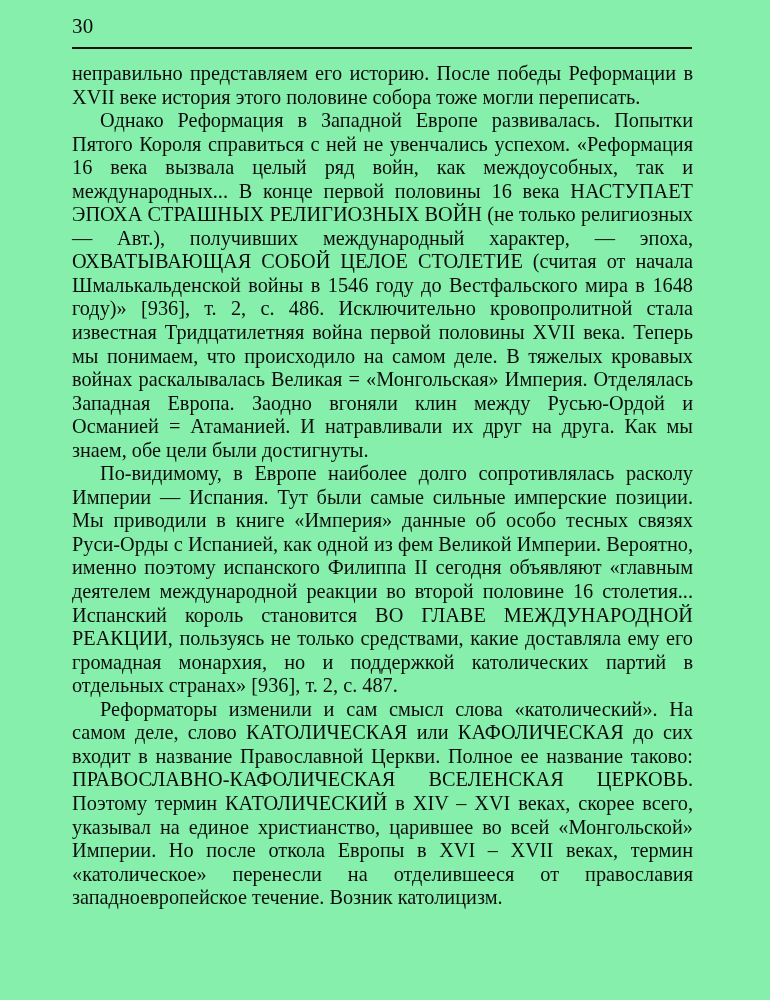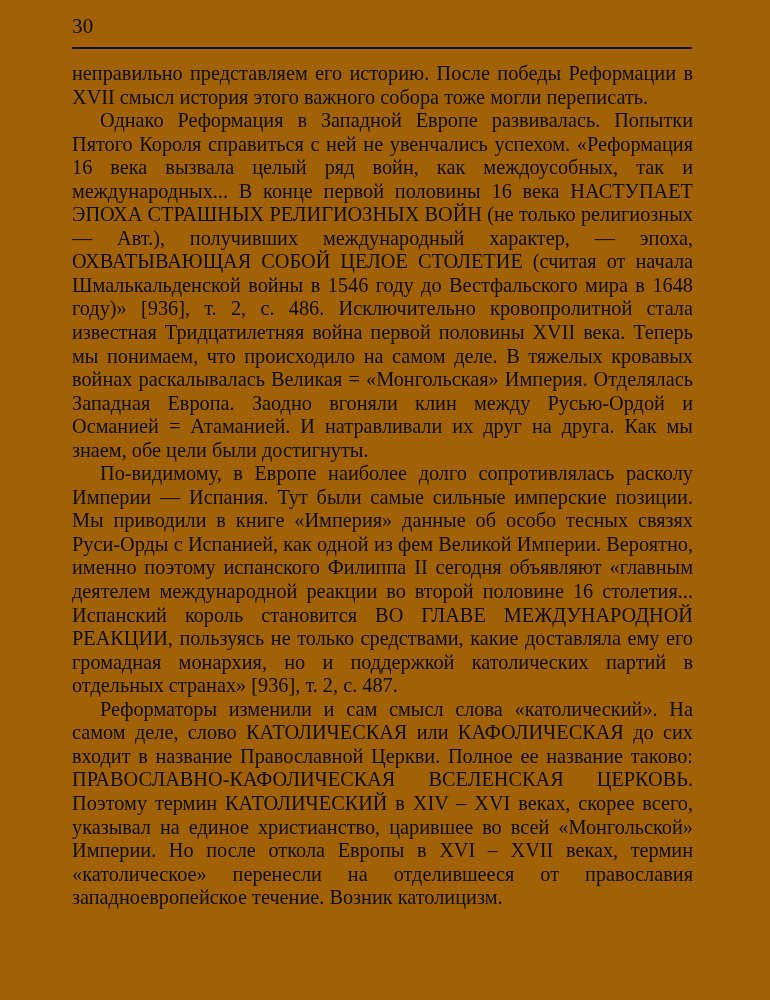--- a/index.html
+++ b/index.html
@@ -6,21 +6,21 @@
   html, body {
     margin: 0;
     padding: 0;
     background: #ffffff;
   }
   .page {
     position: relative;
     width: 770px;
     height: 1000px;
     margin: 0 auto;
-    background: #a16207;
+    background: #86efac;
     overflow: hidden;
     font-family: "Liberation Serif", "DejaVu Serif", serif;
     color: #0d0d0d;
     -webkit-font-smoothing: antialiased;
   }
 
   
   .running-head {
     position: absolute;
     left: 72px;
@@ -77,19 +77,19 @@
 <body>
 
 <div class="page">
 
   <div class="running-head">
     <span class="folio">30</span>
   </div>
   <div class="head-rule"></div>
 
   <div class="textblock">
-    <p class="para first">неправильно представляем его историю. После победы Реформации в XVII смысл история этого важного собора тоже могли переписать.</p>
+    <p class="para first">неправильно представляем его историю. После победы Реформации в XVII веке история этого половине собора тоже могли переписать.</p>
     <p class="para">Однако Реформация в Западной Европе развивалась. Попытки Пятого Короля справиться с ней не увенчались успехом. «Реформация 16 века вызвала целый ряд войн, как междоусобных, так и международных... В конце первой половины 16 века НАСТУПАЕТ ЭПОХА СТРАШНЫХ РЕЛИГИОЗНЫХ ВОЙН (не только религиозных — Авт.), получивших международный характер, — эпоха, ОХВАТЫВАЮЩАЯ СОБОЙ ЦЕЛОЕ СТОЛЕТИЕ (считая от начала Шмалькальденской войны в 1546 году до Вестфальского мира в 1648 году)» [936], т. 2, с. 486. Исключительно кровопролитной стала известная Тридцатилетняя война первой половины XVII века. Теперь мы понимаем, что происходило на самом деле. В тяжелых кровавых войнах раскалывалась Великая = «Монгольская» Империя. Отделялась Западная Европа. Заодно вгоняли клин между Русью-Ордой и Османией = Атаманией. И натравливали их друг на друга. Как мы знаем, обе цели были достигнуты.</p>
     <p class="para">По-видимому, в Европе наиболее долго сопротивлялась расколу Империи — Испания. Тут были самые сильные имперские позиции. Мы приводили в книге «Империя» данные об особо тесных связях Руси-Орды с Испанией, как одной из фем Великой Империи. Вероятно, именно поэтому испанского Филиппа II сегодня объявляют «главным деятелем международной реакции во второй половине 16 столетия... Испанский король становится ВО ГЛАВЕ МЕЖДУНАРОДНОЙ РЕАКЦИИ, пользуясь не только средствами, какие доставляла ему его громадная монархия, но и поддержкой католических партий в отдельных странах» [936], т. 2, с. 487.</p>
     <p class="para">Реформаторы изменили и сам смысл слова «католический». На самом деле, слово КАТОЛИЧЕСКАЯ или КАФОЛИЧЕСКАЯ до сих входит в название Православной Церкви. Полное ее название таково: ПРАВОСЛАВНО-КАФОЛИЧЕСКАЯ ВСЕЛЕНСКАЯ ЦЕРКОВЬ. Поэтому термин КАТОЛИЧЕСКИЙ в XIV – XVI веках, скорее всего, указывал на единое христианство, царившее во всей «Монгольской» Империи. Но после откола Европы в XVI – XVII веках, термин «католическое» перенесли на отделившееся от православия западноевропейское течение. Возник католицизм.</p>
   </div>
 
 </div>
 
 </body></html>

